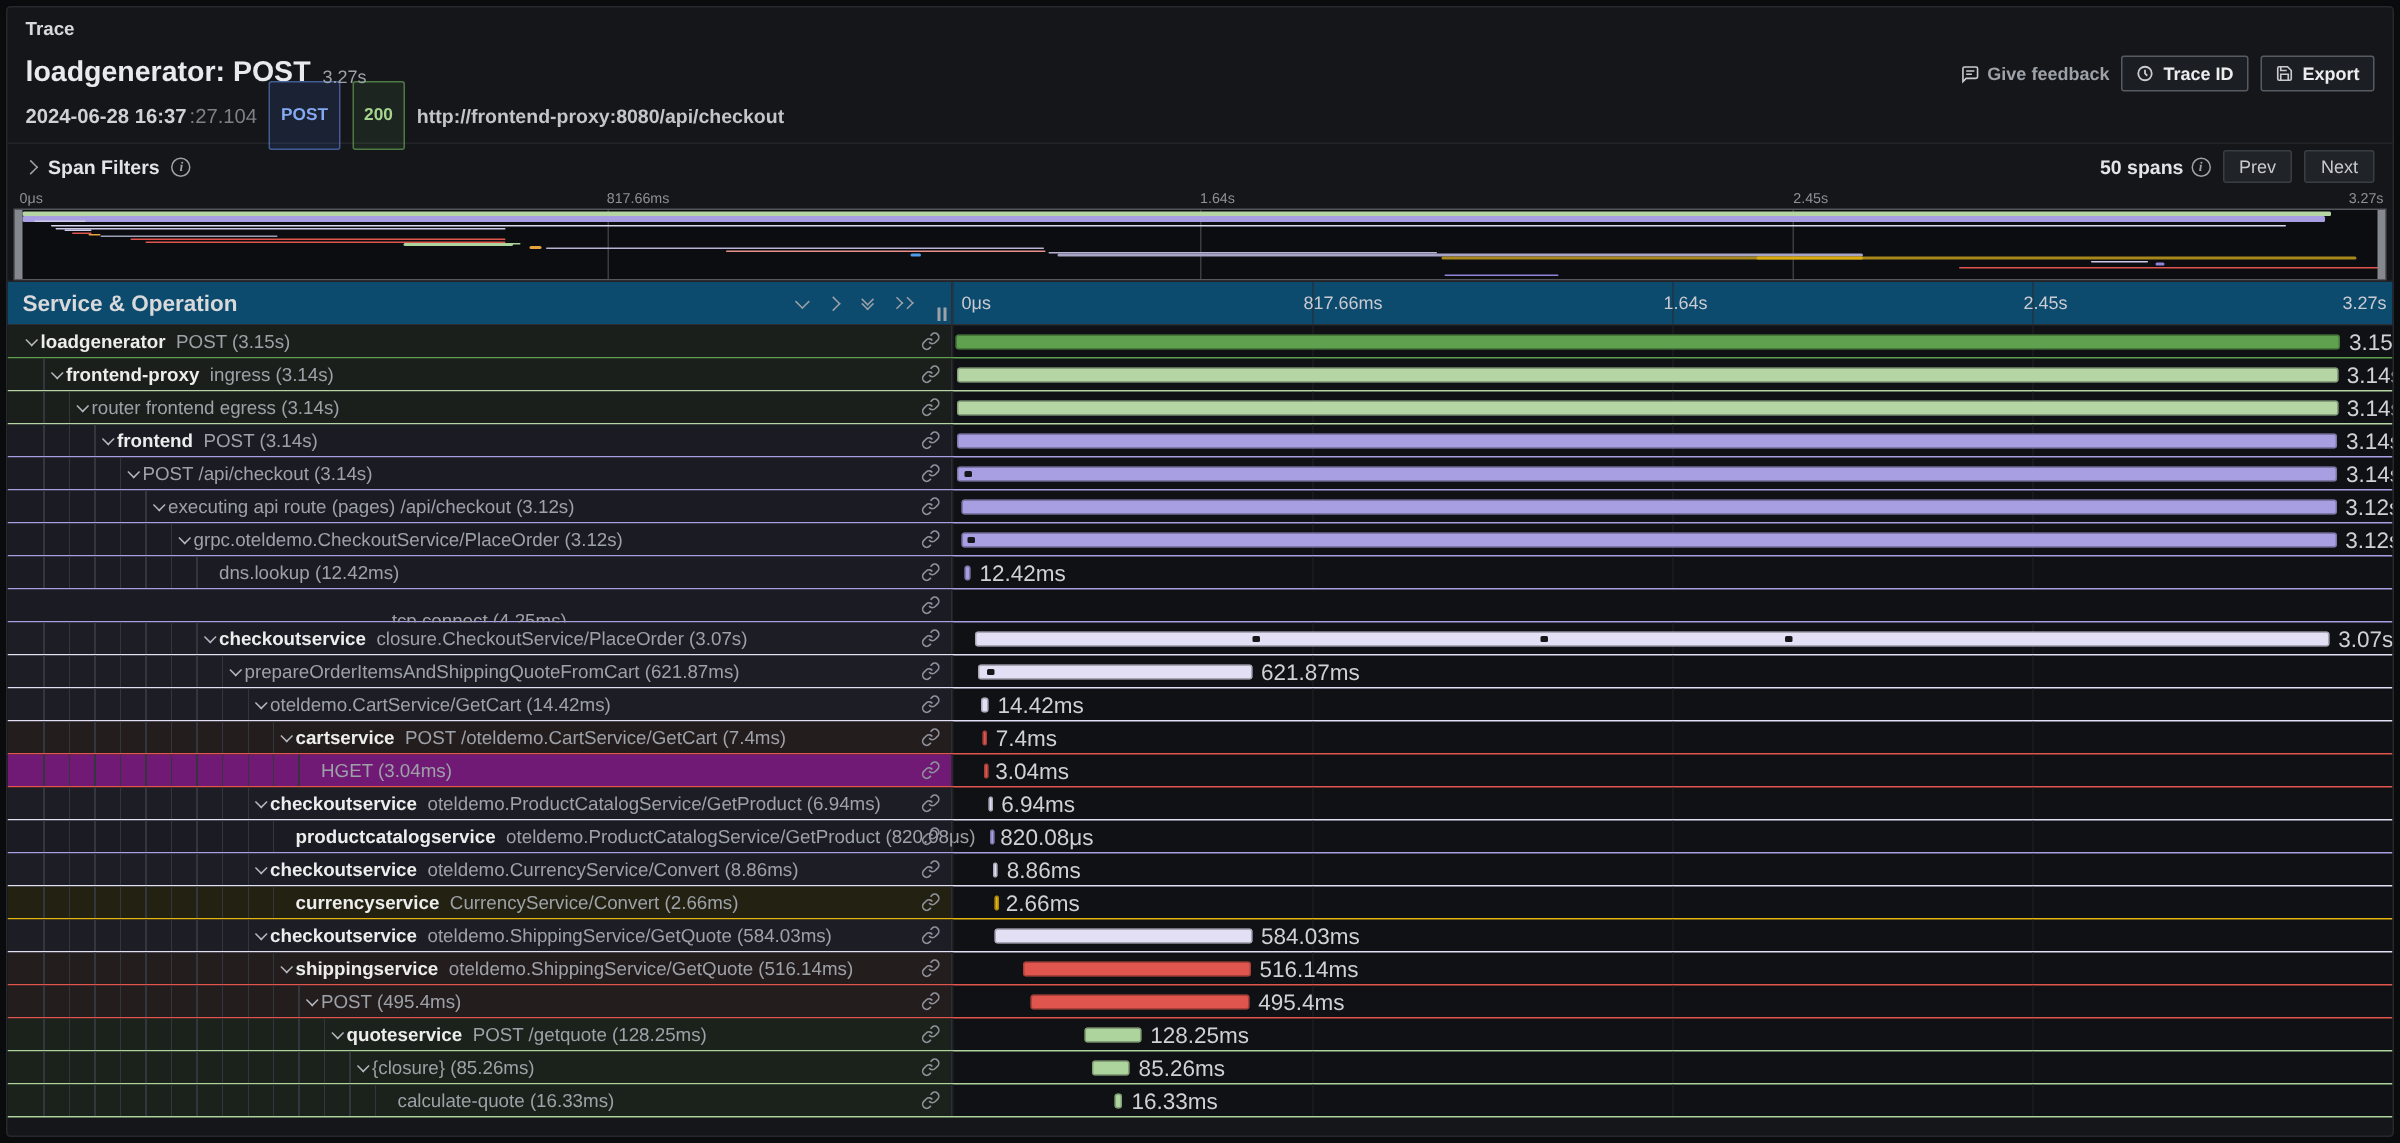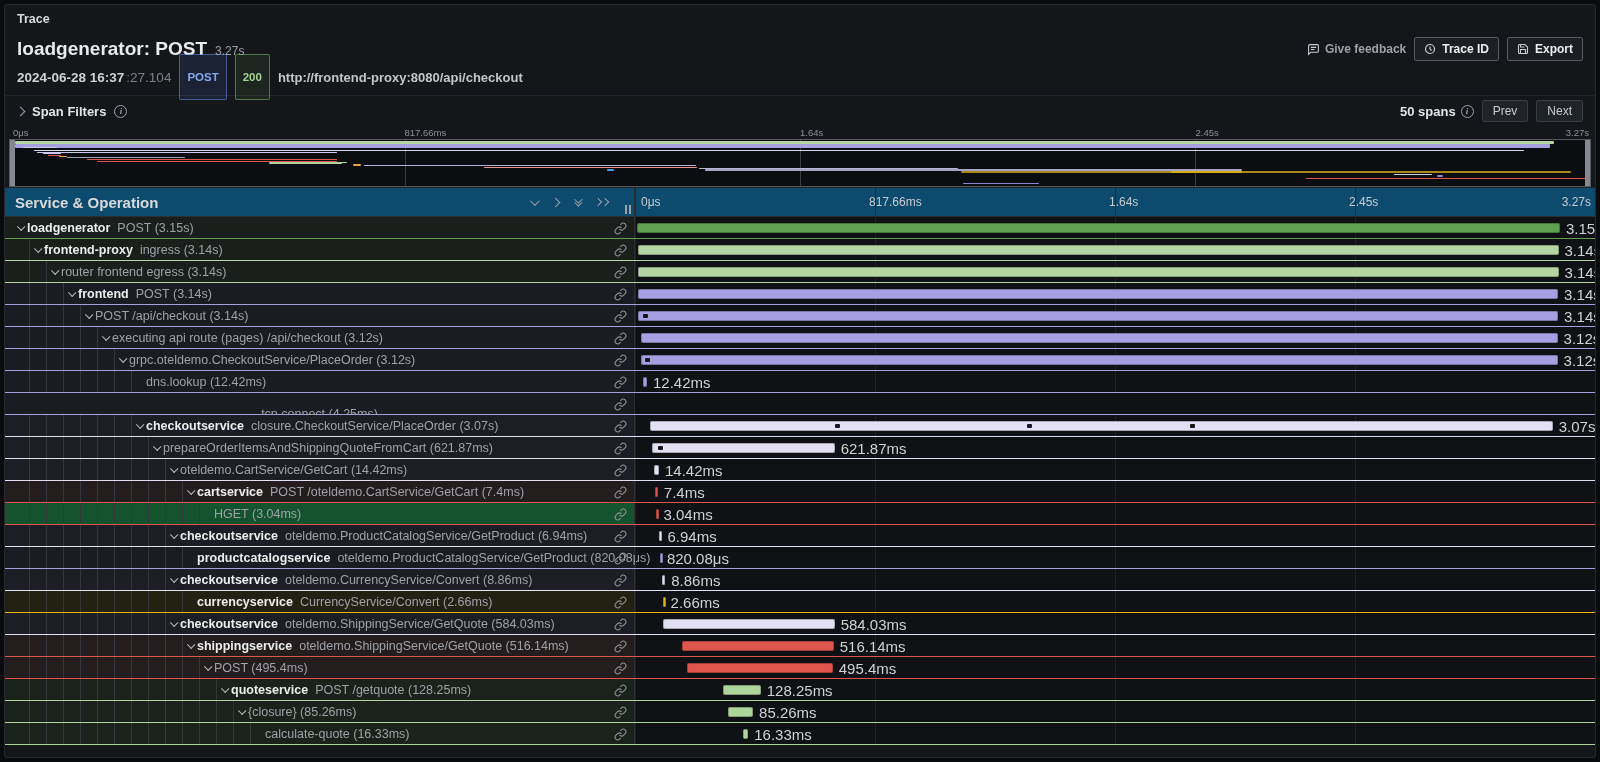--- a/index.html
+++ b/index.html
@@ -490,21 +490,21 @@
               </svg>
       </span>
     </div>
     <div class="tl-cell">
       <div class="bar" style="left: 2.1%; width: max(3px, 0.28%); background: rgb(224, 86, 78);"></div>
       <span class="bar-label" style="left: calc(2.38% + 6px);">7.4ms</span>
     </div>
   </div>
 
   <div class="row" style="border-bottom-color: rgb(224, 86, 78);">
-    <div class="name-cell" style="background: #14532d;">
+    <div class="name-cell" style="background: #701a75;">
       <span class="guides" style="width: 187px;"></span>
       <span class="row-chev" style="visibility: hidden;">
               <span class="chev down"></span>
             </span>
 
       <span class="op">HGET (3.04ms)</span>
       <span class="link-ic">
         <svg width="13" height="13" viewBox="0 0 24 24" fill="none" stroke="currentColor" stroke-width="2">
                 <path d="M10 13a5 5 0 0 0 7.54.54l3-3a5 5 0 0 0-7.07-7.07l-1.72 1.71"></path>
                 <path d="M14 11a5 5 0 0 0-7.54-.54l-3 3a5 5 0 0 0 7.07 7.07l1.71-1.71"></path>

